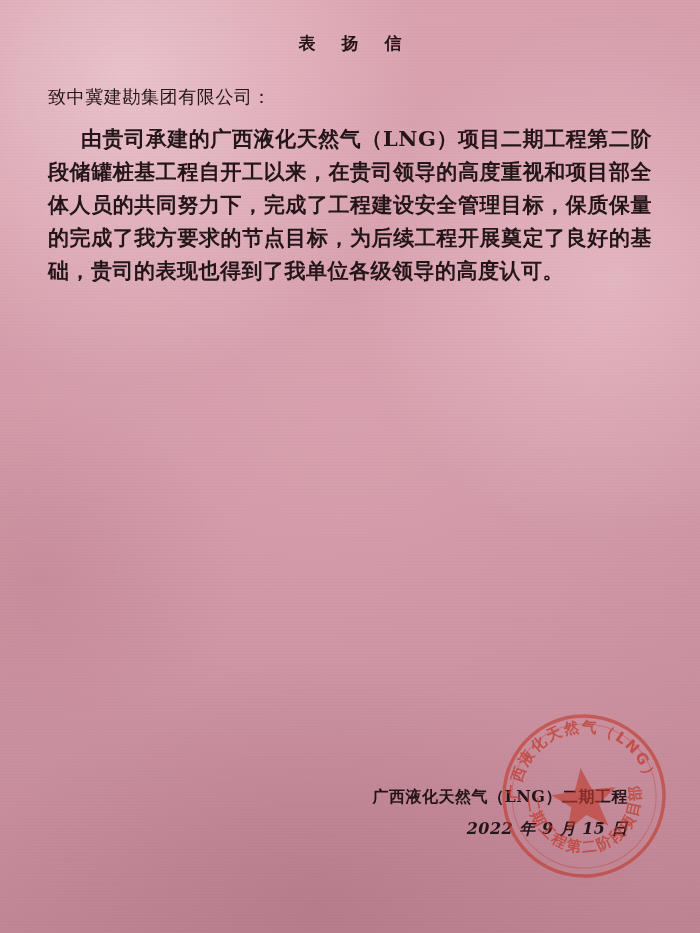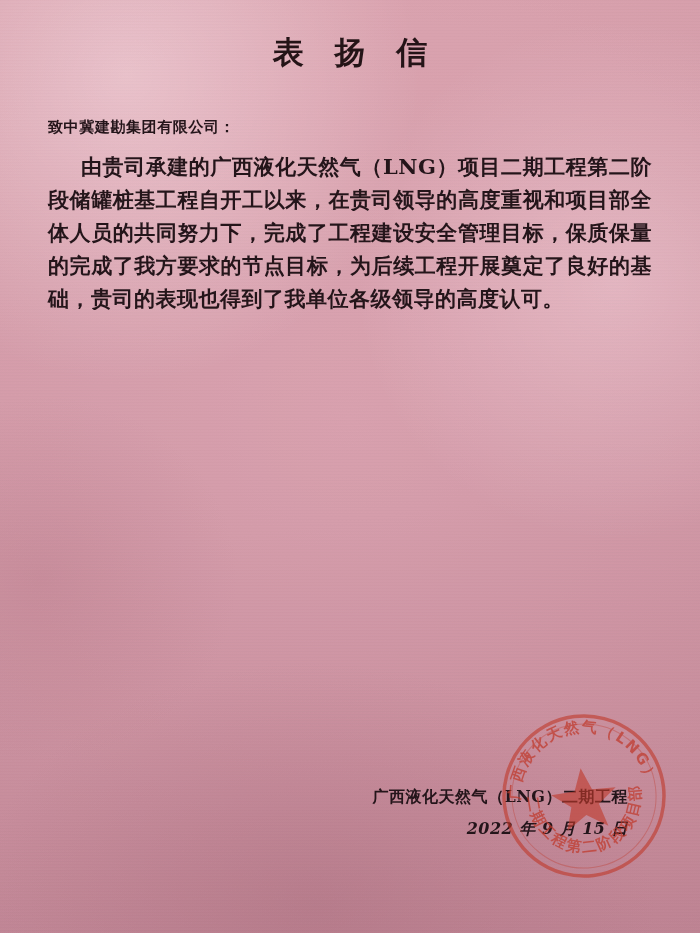--- a/index.html
+++ b/index.html
@@ -43,34 +43,34 @@
 
   .content {
     position: relative;
     z-index: 3;
     padding: 0 48px;
   }
 
   
   .doc-title {
     text-align: center;
-    font-size: 31px;
+    font-size: 17px;
     font-weight: 700;
     letter-spacing: 10px;
     padding-top: 32px;
     padding-left: 10px;
     color: #241417;
     font-family: "DejaVu Serif", "Liberation Serif", serif;
   }
 
   
   .salutation {
-    margin-top: 44px;
-    font-size: 15px;
-    font-weight: 700;
+    margin-top: 30px;
+    font-size: 18px;
+    font-weight: 400;
     letter-spacing: 0.6px;
     color: #24151a;
   }
 
   .para {
     margin-top: 13px;
     font-size: 21px;
     line-height: 33px;
     text-indent: 33px;
     text-align: justify;

